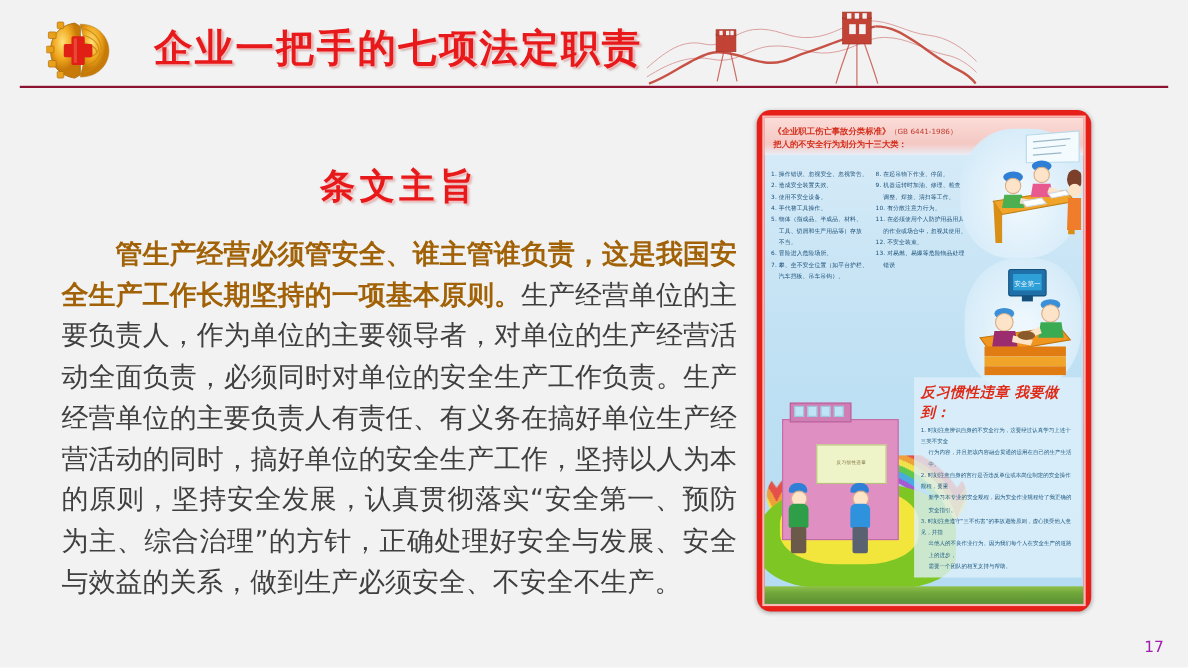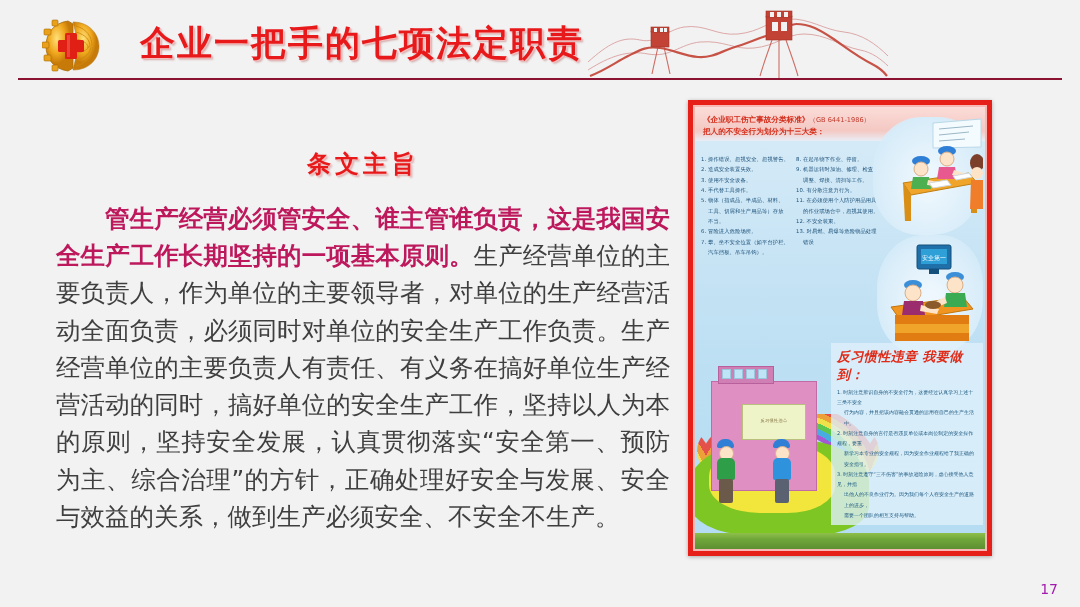--- a/index.html
+++ b/index.html
@@ -52,21 +52,21 @@
 
   
   #left-col {
     position: absolute;
     left: 56px; top: 96px;
     width: 614px;
     height: 500px;
   }
   #subject-heading {
     text-align: center;
-    font-size: 24px;
+    font-size: 32px;
     font-weight: bold;
     color: #e8191b;
     letter-spacing: 4px;
     text-shadow: 1px 1px 0 #f6c0c0, 2px 2px 2px rgba(150,0,0,.28);
     margin-top: 52px;
   }
   #lead-line {
     margin-top: 30px;
     font-size: 24px;
     line-height: 1.45;
@@ -76,31 +76,32 @@
   }
   #body-para {
     margin-top: 20px;
     font-size: 24.5px;
     line-height: 1.52;
     color: #3f3f3f;
     text-align: justify;
     text-indent: 2em;
   }
   .hl-red { color: #e8191b; }
-  .em-red { color: #be185d; font-weight: bold; }
+  .em-red { color: #a16207; font-weight: bold; }
 
   
   #poster {
     position: absolute;
     left: 688px; top: 100px;
     width: 304px; height: 456px;
     background: #e71f19;
     padding: 5px;
     box-sizing: border-box;
     box-shadow: 0 1px 4px rgba(0,0,0,.30);
+    border-radius: 13px;
   }
   #poster-inner {
     position: relative;
     width: 100%; height: 100%;
     background: linear-gradient(180deg,#d9ecf8 0%,#c3e2f4 42%,#bcdff3 62%,#b4dcf2 100%);
     border: 2px solid #f7b9b4;
     box-sizing: border-box;
     overflow: hidden;
   }
   

